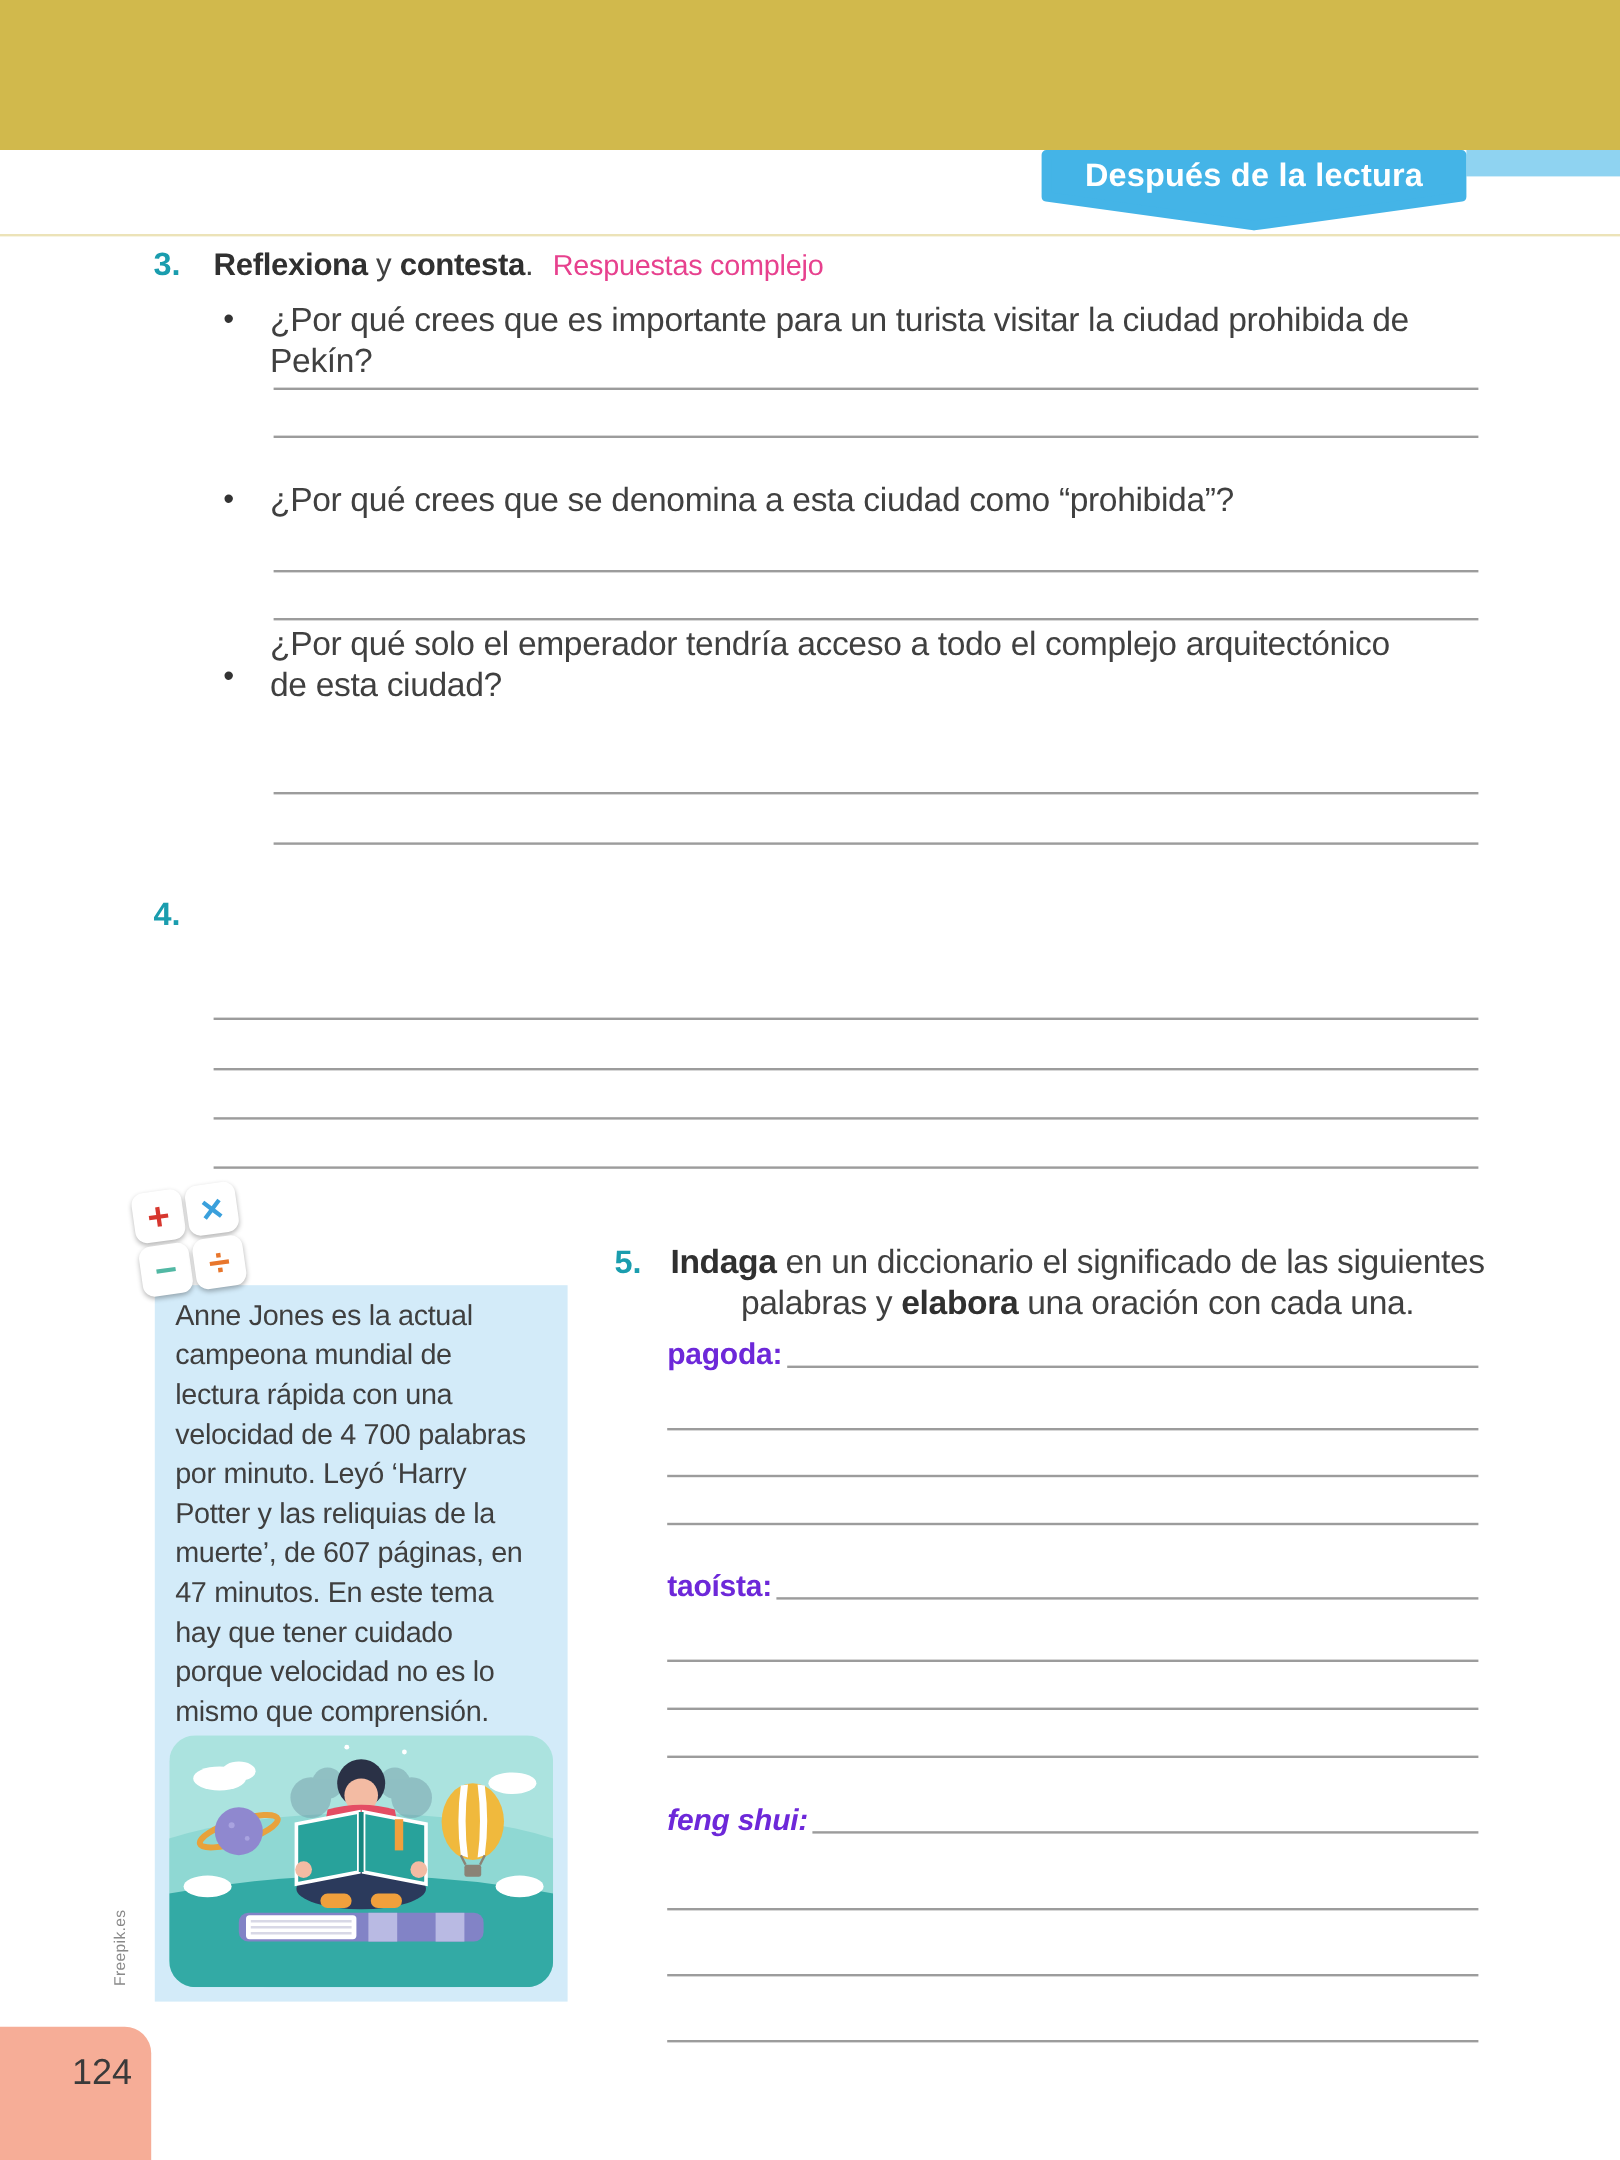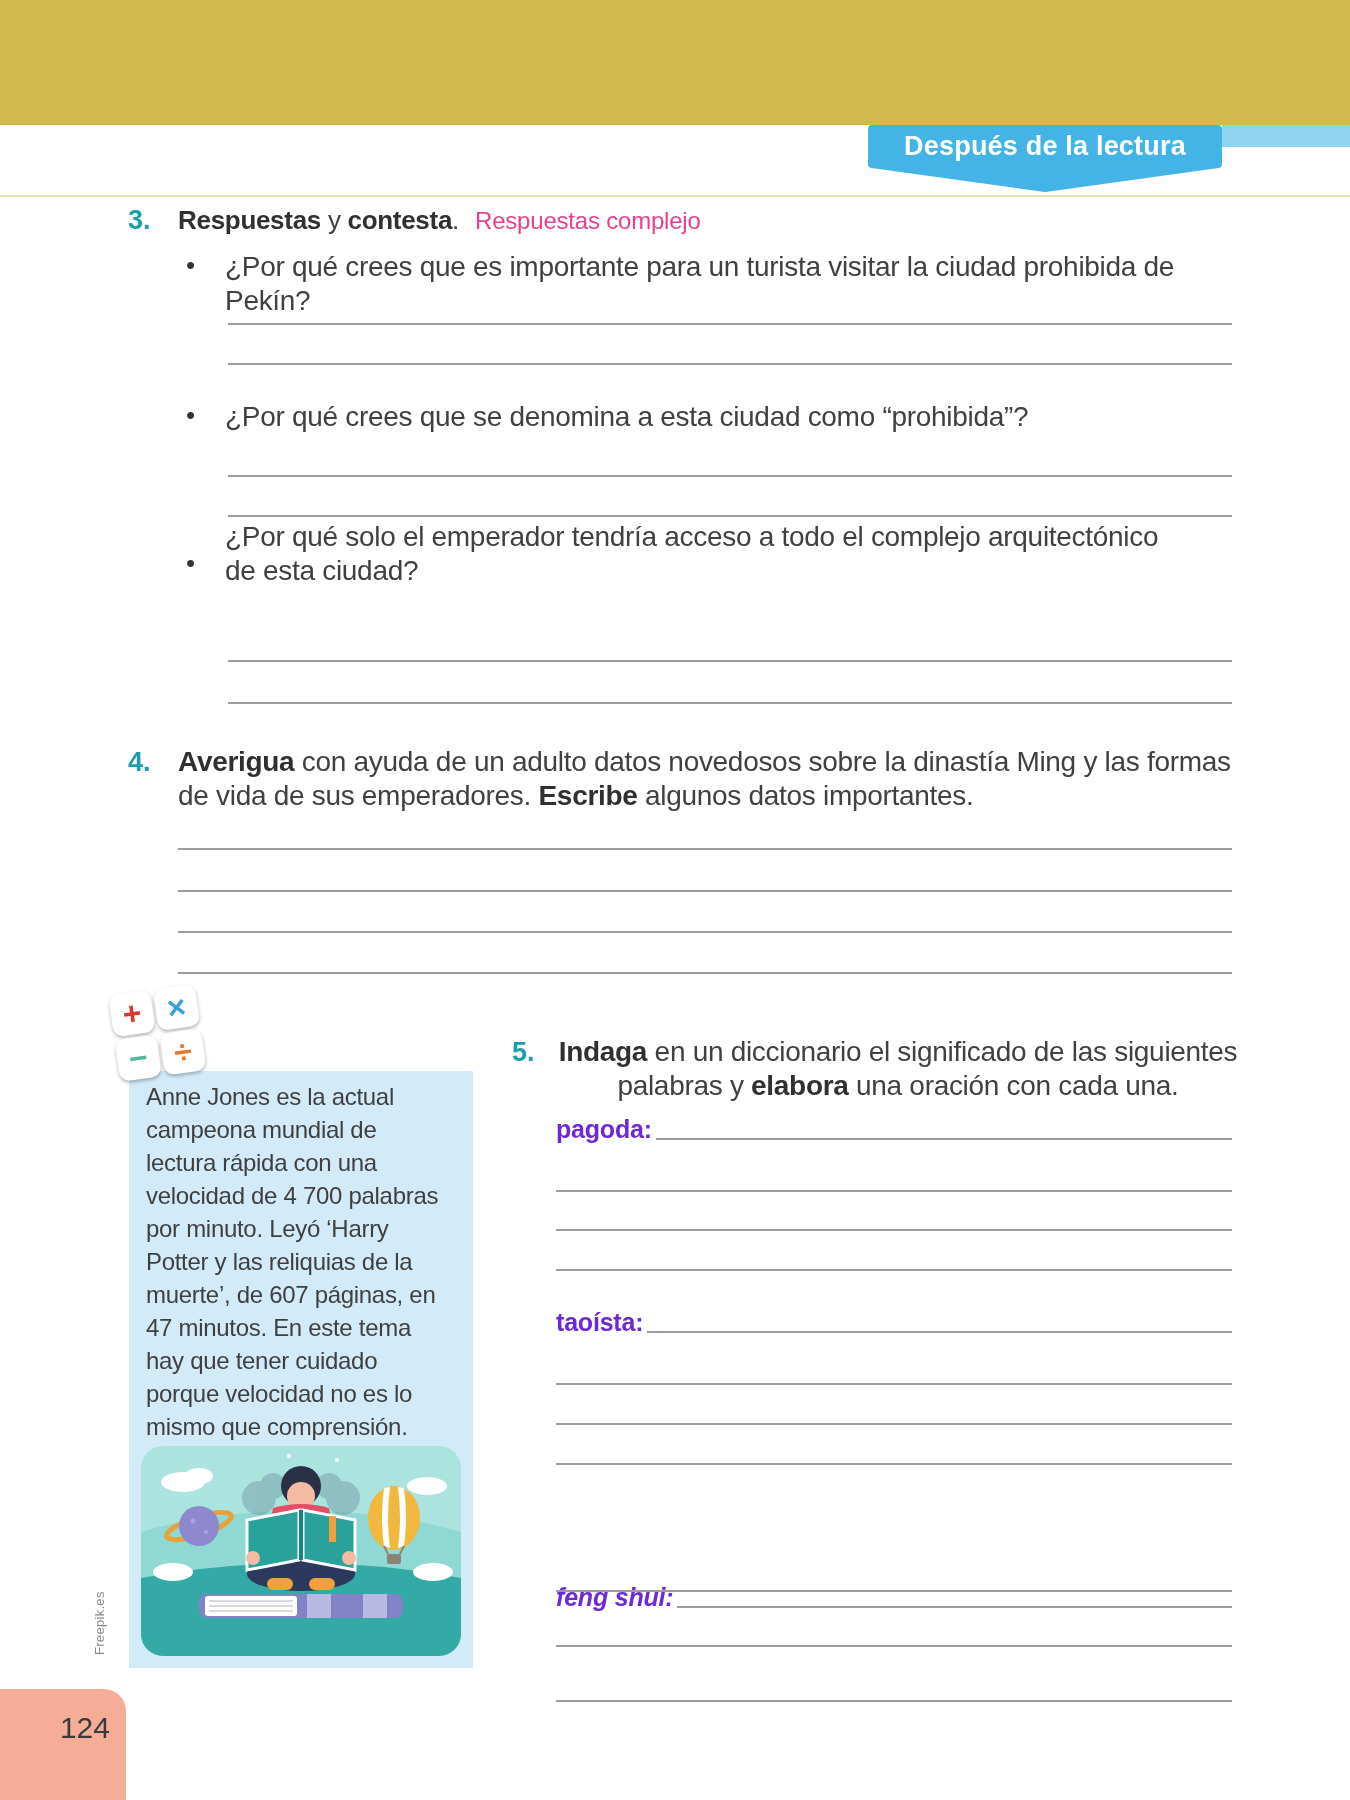--- a/index.html
+++ b/index.html
@@ -62,42 +62,39 @@
   <div class="abs cream-line"></div>
 
   <svg class="abs" style="left:0;top:0;" width="1350" height="200">
     <rect x="1222" y="125" width="128" height="22" fill="#8fd3f1"></rect>
     <polygon points="872,129 1218,129 1218,164 1045,188 872,164" fill="#44b4e7" stroke="#44b4e7" stroke-width="8" stroke-linejoin="round"></polygon>
   </svg>
   <div class="abs banner-label">Después de la lectura</div>
 
   <div class="abs item-num" style="left:128px;top:205px;">3.</div>
   <div class="abs para" style="left:178px;top:203px;width:1040px;font-size:26px;">
-    <b>Respuestas</b><span> y </span><b>contesta</b><span>.</span><span class="note">Respuestas complejo</span>
+    <b>Reflexiona</b><span> y </span><b>contesta</b><span>.</span><span class="note">Respuestas complejo</span>
   </div>
 
   <span class="abs bullet-dot" style="left:186px;top:250px;">•</span>
   <div class="abs para" style="left:225px;top:250px;width:1015px;">¿Por qué crees que es importante para un turista visitar la ciudad prohibida de Pekín?</div>
   <div class="rule" style="left:228px;top:323px;width:1004px;"></div>
   <div class="rule" style="left:228px;top:363px;width:1004px;"></div>
 
   <span class="abs bullet-dot" style="left:186px;top:400px;">•</span>
   <div class="abs para" style="left:225px;top:400px;width:1015px;">¿Por qué crees que se denomina a esta ciudad como “prohibida”?</div>
   <div class="rule" style="left:228px;top:475px;width:1004px;"></div>
   <div class="rule" style="left:228px;top:515px;width:1004px;"></div>
 
   <span class="abs bullet-dot" style="left:186px;top:548px;">•</span>
   <div class="abs para" style="left:225px;top:520px;width:960px;">¿Por qué solo el emperador tendría acceso a todo el complejo arquitectónico de esta ciudad?</div>
   <div class="rule" style="left:228px;top:660px;width:1004px;"></div>
   <div class="rule" style="left:228px;top:702px;width:1004px;"></div>
 
   <div class="abs item-num" style="left:128px;top:747px;">4.</div>
-  <div class="abs para" style="left:178px;top:745px;width:1060px;">
-    <b>Averigua</b><span> con ayuda de un adulto datos novedosos sobre la dinastía Ming y las formas de vida de sus emperadores. </span><b>Escribe</b><span> algunos datos importantes.</span>
-  </div>
   <div class="rule" style="left:178px;top:848px;width:1054px;"></div>
   <div class="rule" style="left:178px;top:890px;width:1054px;"></div>
   <div class="rule" style="left:178px;top:931px;width:1054px;"></div>
   <div class="rule" style="left:178px;top:972px;width:1054px;"></div>
 
   <div class="abs sb-body">
     <div class="sb-text">Anne Jones es la actual campeona mundial de lectura rápida con una velocidad de 4 700 palabras por minuto. Leyó ‘Harry Potter y las reliquias de la muerte’, de 607 páginas, en 47 minutos. En este tema hay que tener cuidado porque velocidad no es lo mismo que comprensión.</div>
   </div>
   <div class="abs math-icon">
     <div class="tile plus">+</div>
@@ -180,21 +177,21 @@
   <div class="rule" style="left:556px;top:1269px;width:676px;"></div>
 
   <div class="word-row" style="left:556px;top:1301px;width:676px;height:36px;">
     <span class="lbl">taoísta:</span>
     <div class="fill"></div>
   </div>
   <div class="rule" style="left:556px;top:1383px;width:676px;"></div>
   <div class="rule" style="left:556px;top:1423px;width:676px;"></div>
   <div class="rule" style="left:556px;top:1463px;width:676px;"></div>
 
-  <div class="word-row" style="left:556px;top:1576px;width:676px;height:36px;">
+  <div class="word-row" style="left:556px;top:1496px;width:676px;height:36px;">
     <span class="lbl it">feng shui:</span>
     <div class="fill"></div>
   </div>
   <div class="rule" style="left:556px;top:1590px;width:676px;"></div>
   <div class="rule" style="left:556px;top:1645px;width:676px;"></div>
   <div class="rule" style="left:556px;top:1700px;width:676px;"></div>
 
   <div class="abs credit">Freepik.es</div>
   <div class="abs page-num-block">
     <div class="page-num">124</div>

